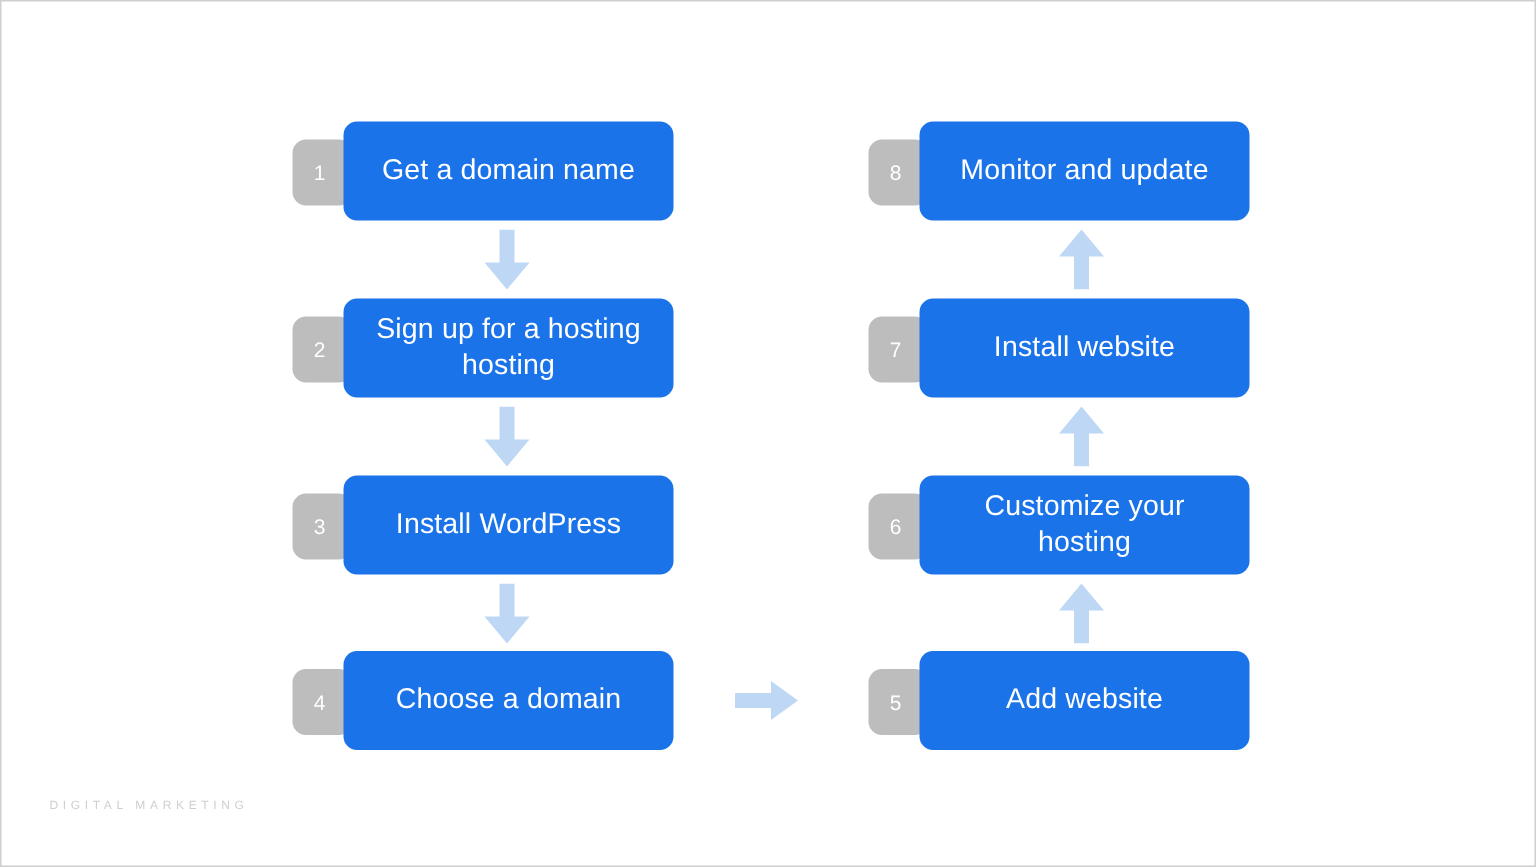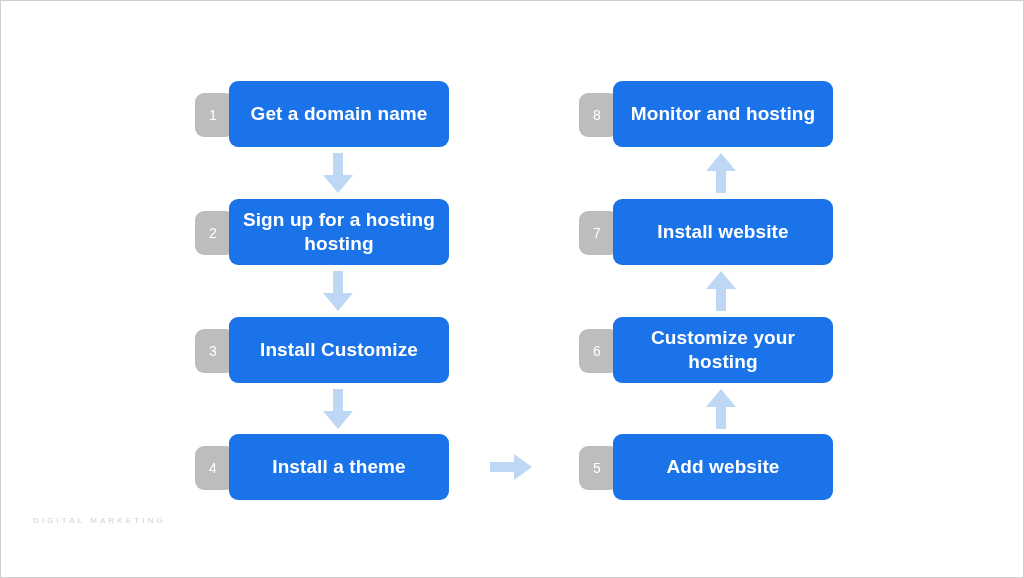--- a/index.html
+++ b/index.html
@@ -47,21 +47,21 @@
     width: 220px;
     height: 66px;
     background: #1a73e8;
     border-radius: 9px;
     display: flex;
     align-items: center;
     justify-content: center;
     text-align: center;
     color: #ffffff;
     font-size: 19px;
-    font-weight: bold;
+    font-weight: normal;
     line-height: 1.26;
     padding: 0 12px;
     box-sizing: border-box;
     letter-spacing: 0.1px;
   }
 
   
   .arrow {
     position: absolute;
     width: 34px;
@@ -84,21 +84,21 @@
     user-select: none;
   }
   .logo-word {
     font-size: 25px;
     letter-spacing: 2.6px;
     color: #c9c9c9;
     font-weight: 500;
     font-family: "Liberation Sans", sans-serif;
   }
   .logo-sub {
-    margin-top: 4px;
+    margin-top: 20px;
     font-size: 8px;
     letter-spacing: 3.1px;
     color: #cfcfcf;
     text-align: right;
     font-family: "Liberation Sans", sans-serif;
   }
 </style>
 </head>
 <body>
 
@@ -121,43 +121,43 @@
   </div>
 
   <div class="arrow" style="left:320px; top:270px;">
     <svg viewBox="0 0 34 40" xmlns="http://www.w3.org/2000/svg" aria-hidden="true">
       <polygon points="12,0 22,0 22,22 32,22 17,40 2,22 12,22" fill="#bdd7f5"></polygon>
     </svg>
   </div>
 
   <div class="step" style="left:194px; top:316px;">
     <div class="badge">3</div>
-    <div class="box">Install Customize</div>
+    <div class="box">Install WordPress</div>
   </div>
 
   <div class="arrow" style="left:320px; top:388px;">
     <svg viewBox="0 0 34 40" xmlns="http://www.w3.org/2000/svg" aria-hidden="true">
       <polygon points="12,0 22,0 22,22 32,22 17,40 2,22 12,22" fill="#bdd7f5"></polygon>
     </svg>
   </div>
 
   <div class="step" style="left:194px; top:433px;">
     <div class="badge">4</div>
-    <div class="box">Install a theme</div>
+    <div class="box">Choose a domain</div>
   </div>
 
   <div class="arrow-h" style="left:489px; top:451px;">
     <svg viewBox="0 0 42 30" xmlns="http://www.w3.org/2000/svg" aria-hidden="true">
       <polygon points="0,10 24,10 24,2 42,15 24,28 24,20 0,20" fill="#bdd7f5"></polygon>
     </svg>
   </div>
 
   <div class="step" style="left:578px; top:80px;">
     <div class="badge">8</div>
-    <div class="box">Monitor and hosting</div>
+    <div class="box">Monitor and update</div>
   </div>
 
   <div class="arrow" style="left:703px; top:152px;">
     <svg viewBox="0 0 34 40" xmlns="http://www.w3.org/2000/svg" aria-hidden="true">
       <polygon points="17,0 32,18 22,18 22,40 12,40 12,18 2,18" fill="#bdd7f5"></polygon>
     </svg>
   </div>
 
   <div class="step" style="left:578px; top:198px;">
     <div class="badge">7</div>

